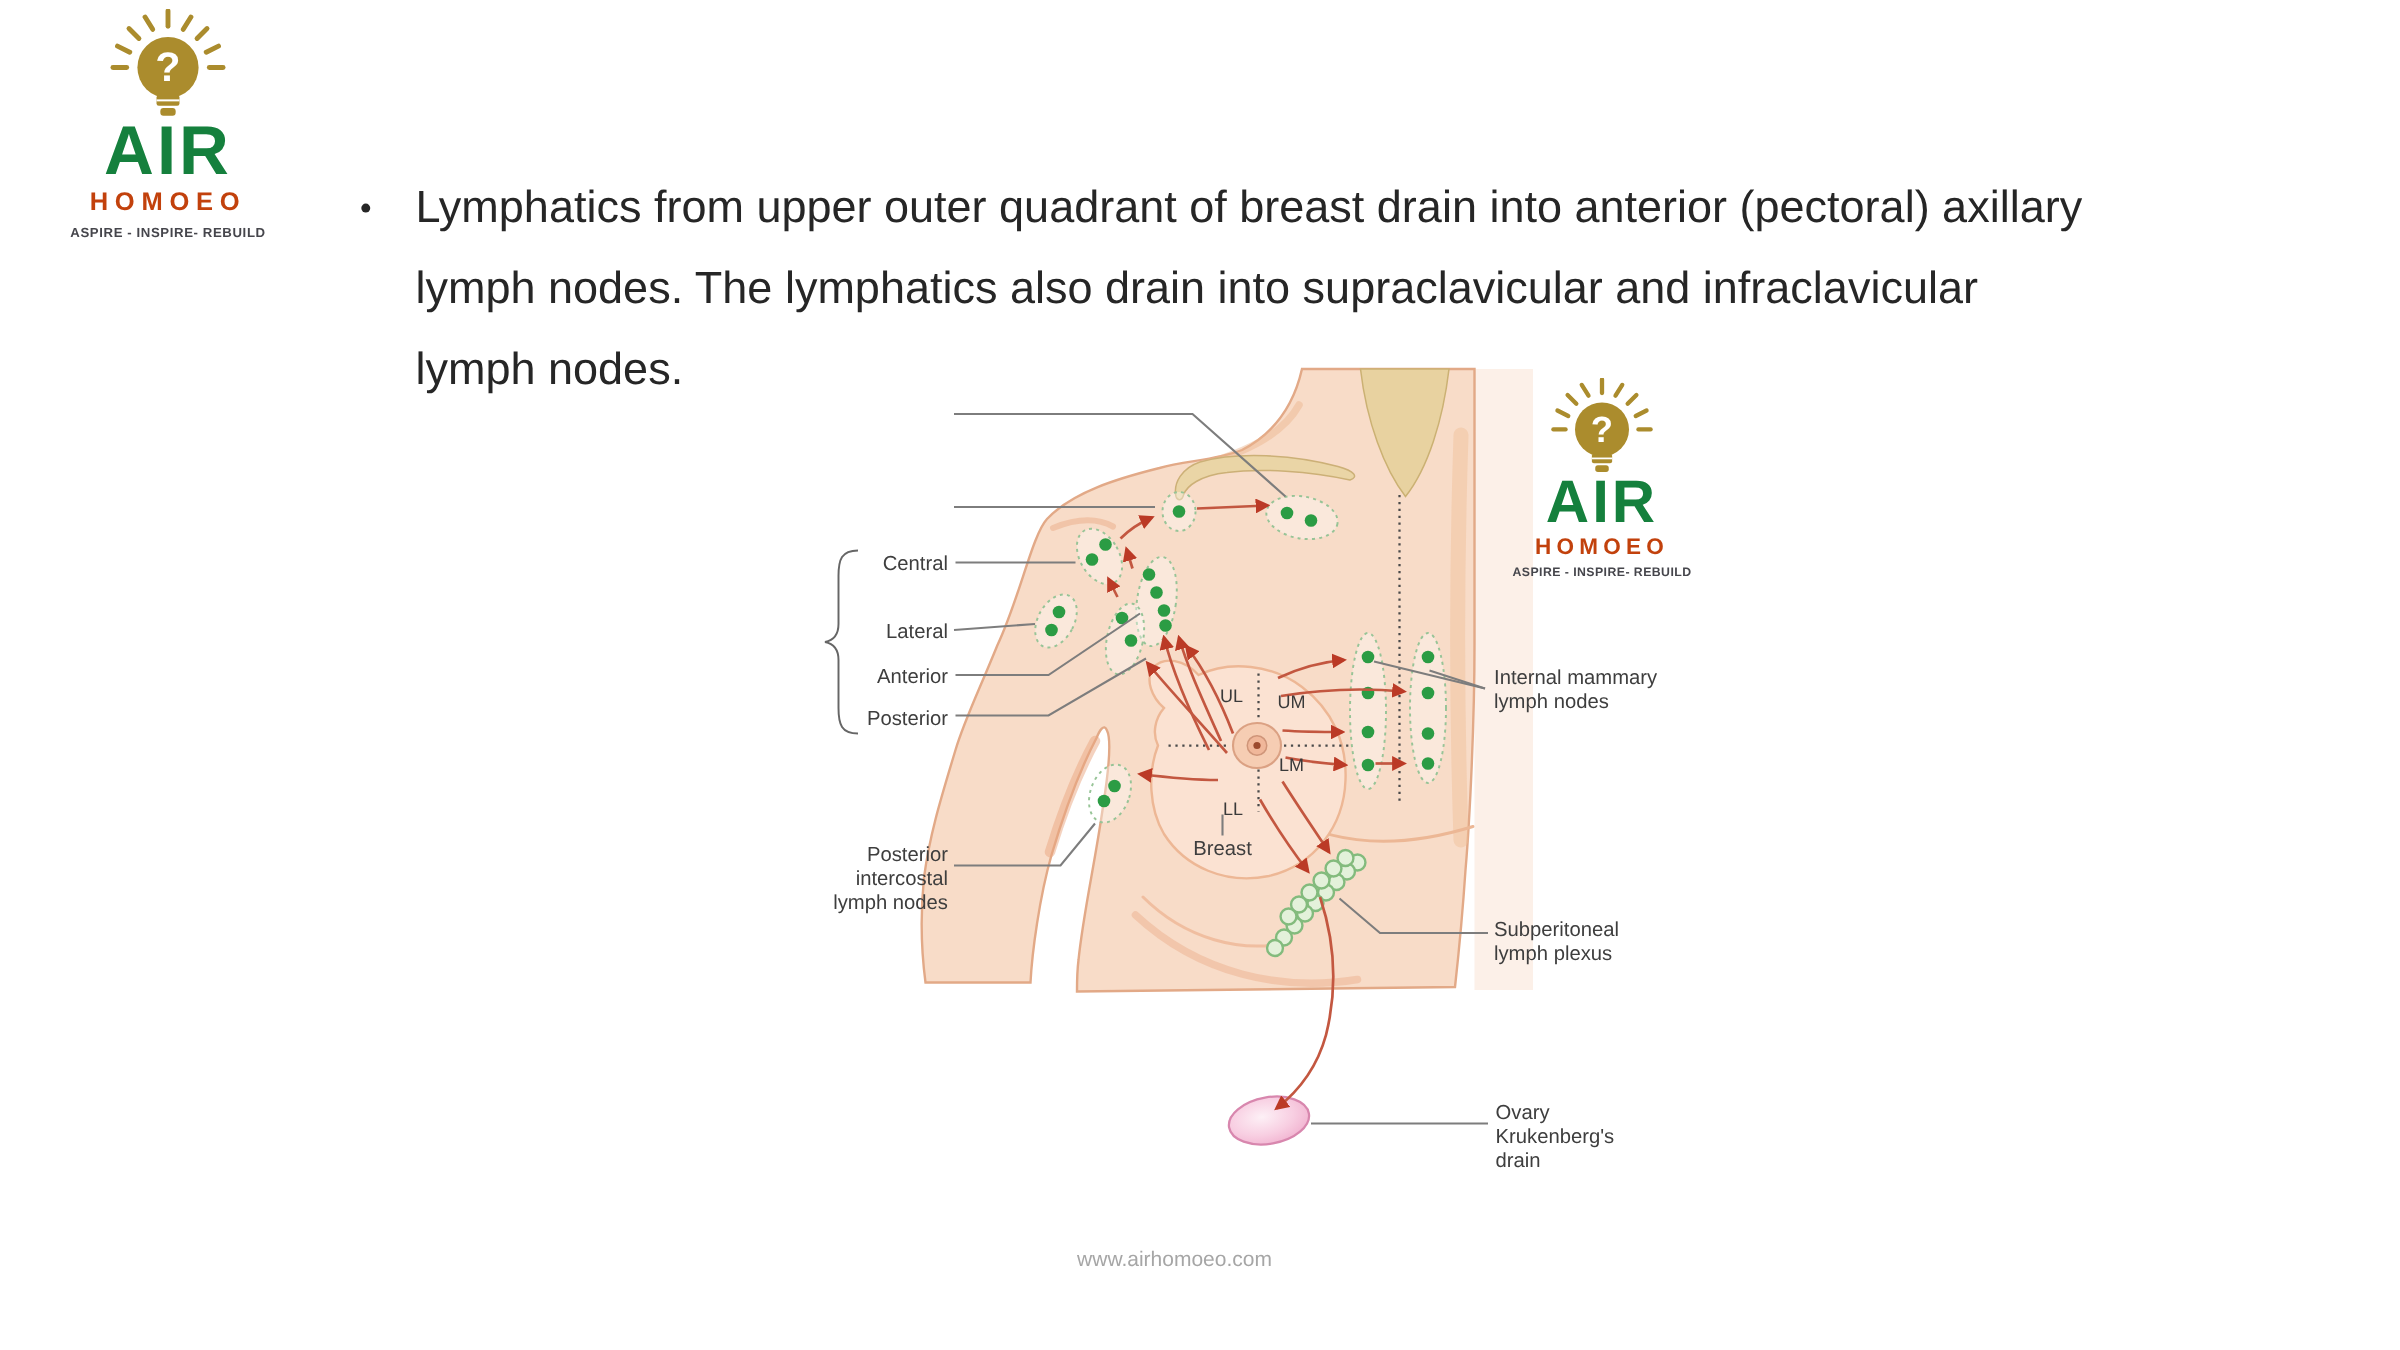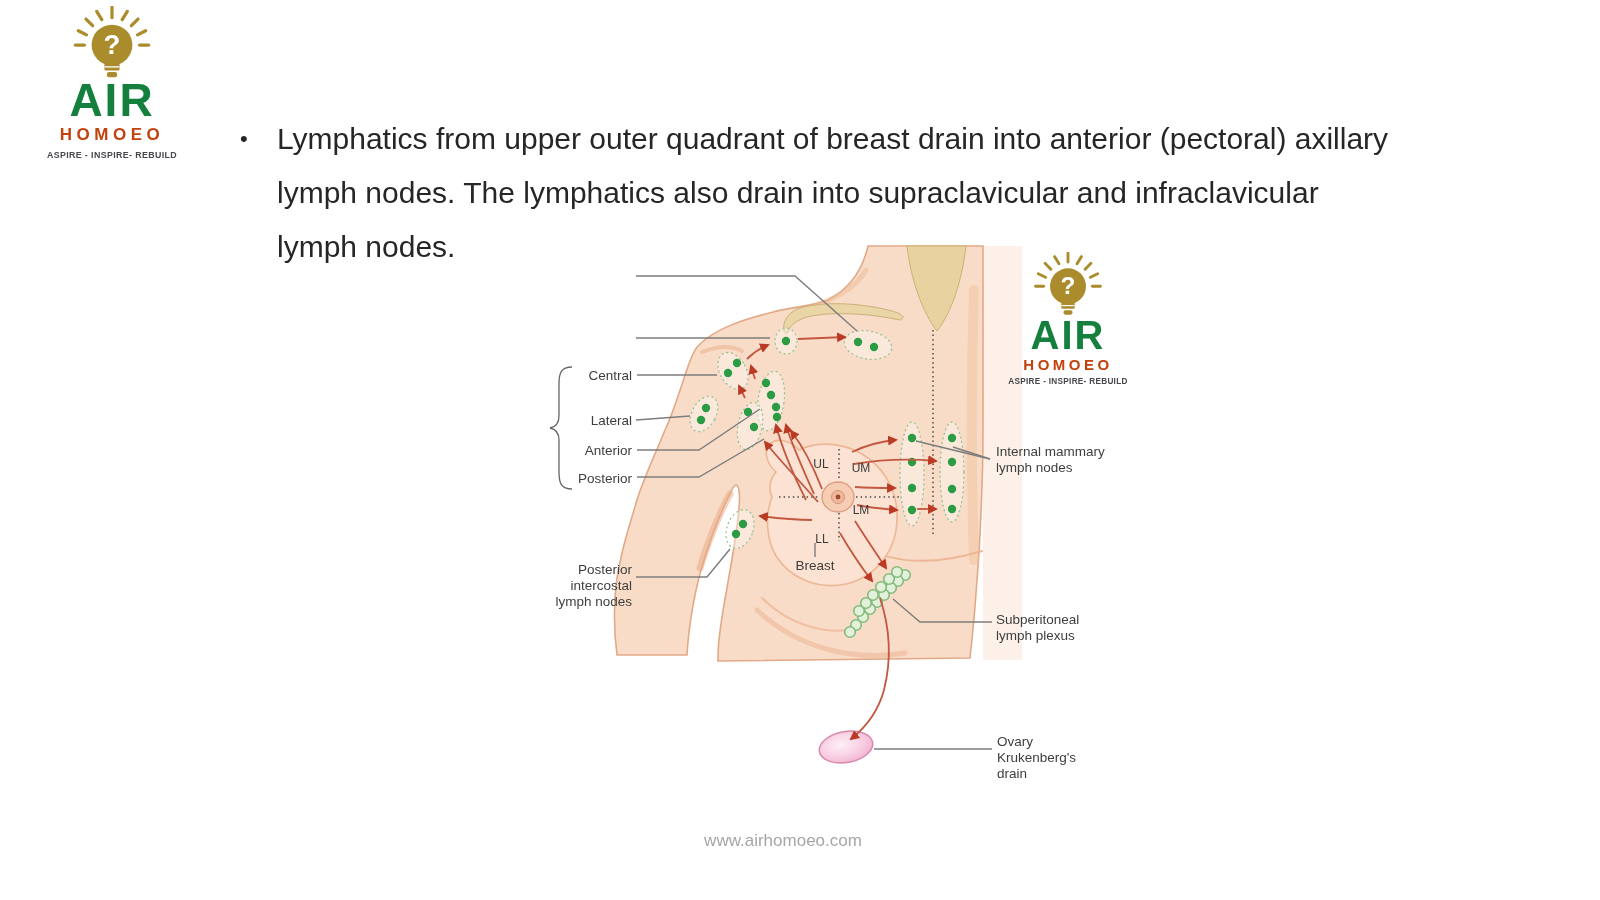--- a/index.html
+++ b/index.html
@@ -26,21 +26,21 @@
   .bullet-dot { font-size:22px; color:#262626; line-height:54px; width:37px; }
   .bullet-text { font-size:30px; line-height:54px; color:#262626; width:1115px; }
   
   .dlabel { position:absolute; font-size:13.5px; line-height:1.18; color:#3e3e3e; white-space:pre-line; }
   .r { text-align:right; }
   .quad { position:absolute; font-size:12px; color:#3a3a3a; width:34px; text-align:center; }
   .lbl-breast { text-align:center; }
   .fig-svg { position:absolute; left:430px; top:240px; }
   
   .footer { position:absolute; left:0; top:831px; width:1566px; text-align:center;
-            font-size:17px; color:#a6a6a6; }
+            font-size:14px; color:#a6a6a6; }
 </style>
 </head>
 <body>
 
 <div class="slide">
 
   <div class="logo logo-main">
     <svg class="bulb" width="102" height="74" viewBox="0 0 100 72">
       <g stroke="#ab8c2d" stroke-width="3.2" stroke-linecap="round">
         <line x1="50" y1="11" x2="50" y2="1"></line>

